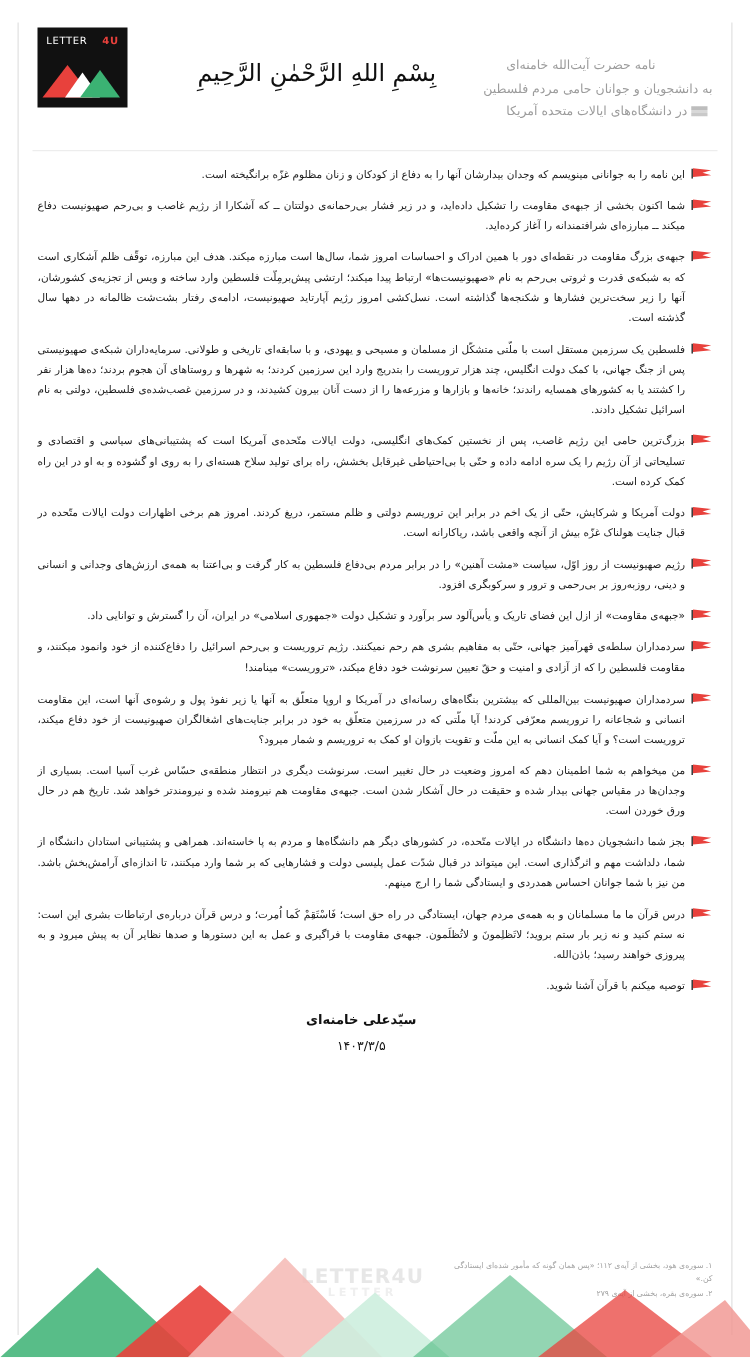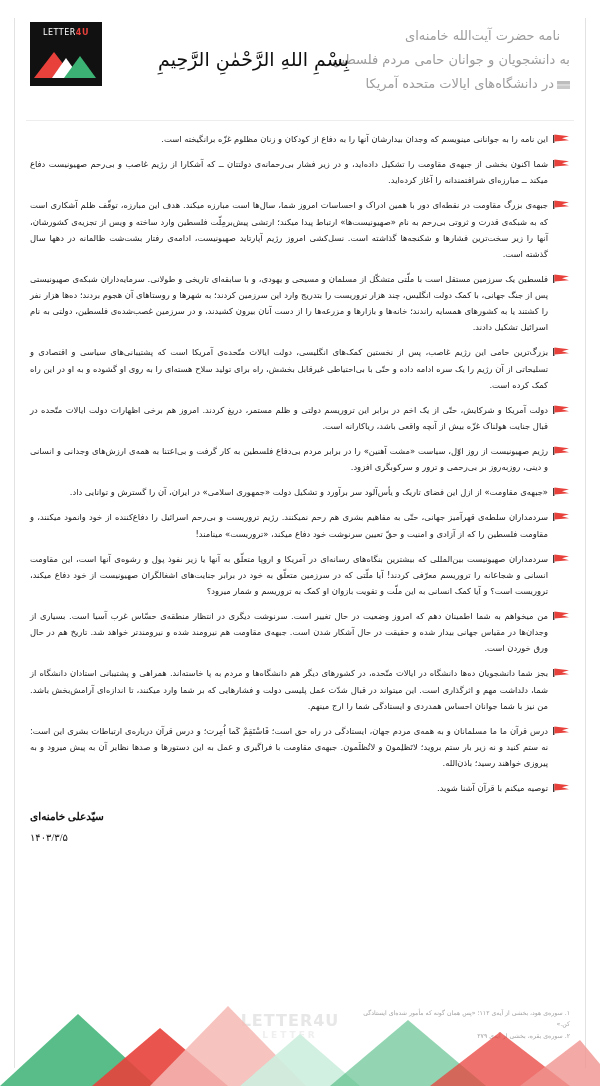--- a/index.html
+++ b/index.html
@@ -62,21 +62,21 @@
     top: 6px;
     left: 0;
     right: 0;
     text-align: center;
     color: #ffffff;
     font-size: 8px;
     letter-spacing: .5px;
     font-family: "DejaVu Sans", sans-serif;
     direction: ltr;
   }
-  .logo-box .brand b { color:#e8413c; }
+  .logo-box .brand b { color:#e8413c;padding-left:12px; }
   .logo-tri {
     position: absolute;
     width: 0; height: 0;
   }
   .logo-tri.red {
     left: 4px; bottom: 8px;
     border-left: 20px solid transparent;
     border-right: 20px solid transparent;
     border-bottom: 26px solid #e8413c;
   }
@@ -100,23 +100,23 @@
     font-size: 19px;
     color: #0f0f0f;
     font-family: "DejaVu Sans", serif;
     white-space: nowrap;
   }
 
   .header-meta {
     flex: none;
     text-align: left;
     color: #9c9c9c;
-    font-size: 13px;
+    font-size: 10px;
     line-height: 1.85;
-    margin-top: 6px;
+    margin-top: 26px;
     max-width: 165px;
     direction: rtl;
   }
   .header-meta div { white-space: nowrap; }
 
   .flag-icon {
     display: inline-block;
     width: 13px;
     height: 8px;
     vertical-align: -1px;
@@ -156,23 +156,22 @@
     flex: 1;
     font-size: 8.4px;
     line-height: 1.92;
     text-align: justify;
     color: #1b1b1b;
     font-family: "DejaVu Sans", "Liberation Sans", sans-serif;
   }
 
   .sig-block {
     margin-top: 14px;
-    text-align: left;
+    text-align: center;
     padding-right: 22px;
-    font-family: Liberation Serif, serif;
   }
   .sig-name {
     font-size: 10.5px;
     color: #111;
     font-weight: bold;
     margin-bottom: 10px;
   }
   .sig-date {
     font-size: 10px;
     color: #111;

